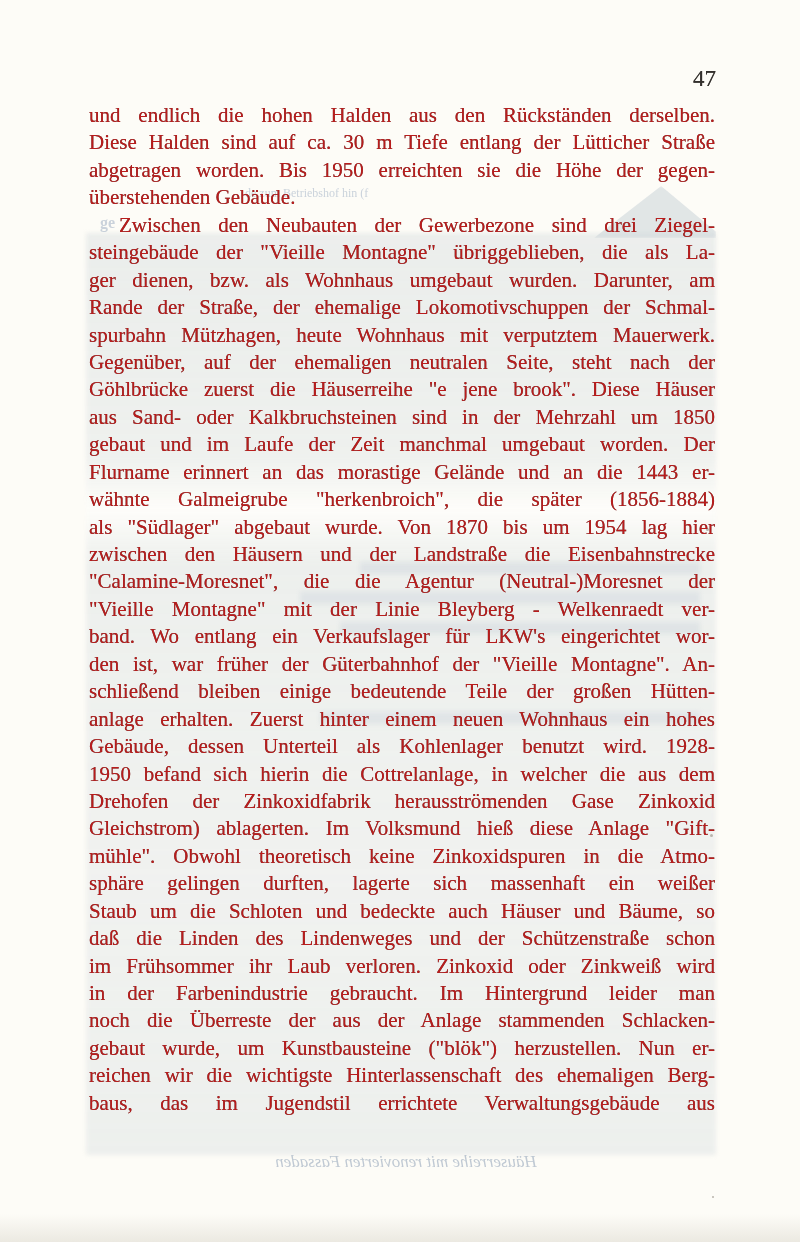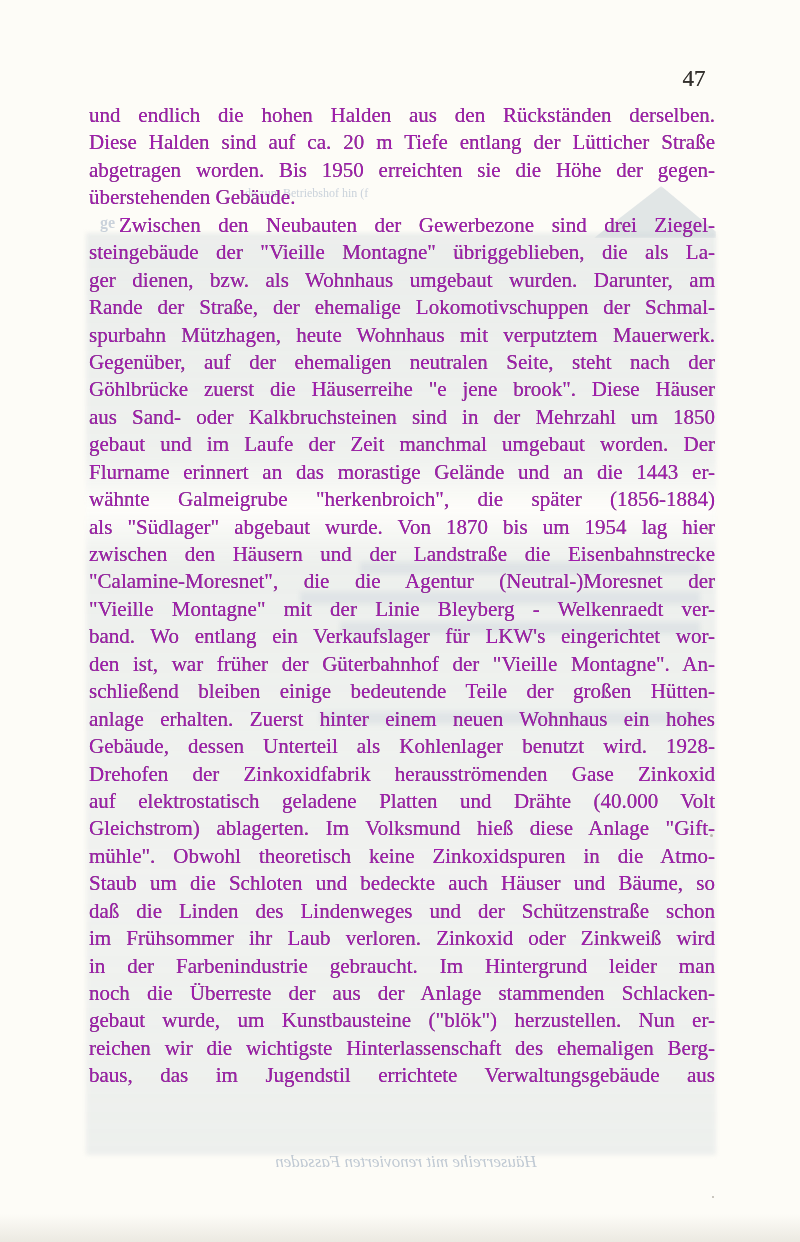--- a/index.html
+++ b/index.html
@@ -66,26 +66,26 @@
     transform:scaleX(-1);
     filter:blur(0.6px);
     pointer-events:none;
   }
   .speck{
     position:absolute;width:3px;height:3px;border-radius:50%;
     background:#b9b5ad;pointer-events:none;
   }
   #page-number{
     position:absolute;left:672px;top:66px;width:44px;
-    font-size:23px;color:#33302d;text-align:center;
+    font-size:23px;color:#33302d;text-align:right;
     text-shadow:0 0 0.35px rgba(51,48,45,0.8);
   }
   #text-block{
     position:absolute;left:89px;top:102px;width:626px;
-    font-size:21px;color:#a21caf;
+    font-size:21px;color:#b91c1c;
   }
   .line{
     line-height:27.45px;height:27.45px;
     text-align:justify;text-align-last:justify;text-justify:inter-word;
     white-space:nowrap;
     text-shadow:0 0 0.35px rgba(47,45,43,0.8);
     overflow:visible;
   }
   .line{white-space:normal;}
   .line.ragged{text-align-last:left;}
@@ -107,21 +107,21 @@
   <div class="ghost-caption">Häuserreihe mit renovierten Fassaden</div>
 
   <div class="speck" style="left:706px;top:528px;"></div>
   <div class="speck" style="left:710px;top:834px;"></div>
   <div class="speck" style="left:712px;top:1196px;width:2px;height:2px;"></div>
 
   <div id="page-number">47</div>
 
   <div id="text-block">
       <div class="line">und endlich die hohen Halden aus den Rückständen derselben.</div>
-      <div class="line">Diese Halden sind auf ca. 20 m Tiefe entlang der Lütticher Straße</div>
+      <div class="line">Diese Halden sind auf ca. 30 m Tiefe entlang der Lütticher Straße</div>
       <div class="line">abgetragen worden. Bis 1950 erreichten sie die Höhe der gegen-</div>
       <div class="line ragged">überstehenden Gebäude.</div>
       <div class="line indent">Zwischen den Neubauten der Gewerbezone sind drei Ziegel-</div>
       <div class="line">steingebäude der "Vieille Montagne" übriggeblieben, die als La-</div>
       <div class="line">ger dienen, bzw. als Wohnhaus umgebaut wurden. Darunter, am</div>
       <div class="line">Rande der Straße, der ehemalige Lokomotivschuppen der Schmal-</div>
       <div class="line">spurbahn Mützhagen, heute Wohnhaus mit verputztem Mauerwerk.</div>
       <div class="line">Gegenüber, auf der ehemaligen neutralen Seite, steht nach der</div>
       <div class="line">Göhlbrücke zuerst die Häuserreihe "e jene brook". Diese Häuser</div>
       <div class="line">aus Sand- oder Kalkbruchsteinen sind in der Mehrzahl um 1850</div>
@@ -130,24 +130,25 @@
       <div class="line">wähnte Galmeigrube "herkenbroich", die später (1856-1884)</div>
       <div class="line">als "Südlager" abgebaut wurde. Von 1870 bis um 1954 lag hier</div>
       <div class="line">zwischen den Häusern und der Landstraße die Eisenbahnstrecke</div>
       <div class="line">"Calamine-Moresnet", die die Agentur (Neutral-)Moresnet der</div>
       <div class="line">"Vieille Montagne" mit der Linie Bleyberg - Welkenraedt ver-</div>
       <div class="line">band. Wo entlang ein Verkaufslager für LKW's eingerichtet wor-</div>
       <div class="line">den ist, war früher der Güterbahnhof der "Vieille Montagne". An-</div>
       <div class="line">schließend bleiben einige bedeutende Teile der großen Hütten-</div>
       <div class="line">anlage erhalten. Zuerst hinter einem neuen Wohnhaus ein hohes</div>
       <div class="line">Gebäude, dessen Unterteil als Kohlenlager benutzt wird. 1928-</div>
+      <div class="line">1950 befand sich hierin die Cottrelanlage, in welcher die aus dem</div>
       <div class="line">Drehofen der Zinkoxidfabrik herausströmenden Gase Zinkoxid</div>
-      <div class="line">auf elektrostatisch geladene Platten und Drähte (40.000 Volt</div>
       <div class="line">Gleichstrom) ablagerten. Im Volksmund hieß diese Anlage "Gift-</div>
       <div class="line">mühle". Obwohl theoretisch keine Zinkoxidspuren in die Atmo-</div>
+      <div class="line">sphäre gelingen durften, lagerte sich massenhaft ein weißer</div>
       <div class="line">Staub um die Schloten und bedeckte auch Häuser und Bäume, so</div>
       <div class="line">daß die Linden des Lindenweges und der Schützenstraße schon</div>
       <div class="line">im Frühsommer ihr Laub verloren. Zinkoxid oder Zinkweiß wird</div>
       <div class="line">in der Farbenindustrie gebraucht. Im Hintergrund leider man</div>
       <div class="line">noch die Überreste der aus der Anlage stammenden Schlacken-</div>
       <div class="line">gebaut wurde, um Kunstbausteine ("blök") herzustellen. Nun er-</div>
       <div class="line">reichen wir die wichtigste Hinterlassenschaft des ehemaligen Berg-</div>
       <div class="line">baus, das im Jugendstil errichtete Verwaltungsgebäude aus</div>
     </div>
 

